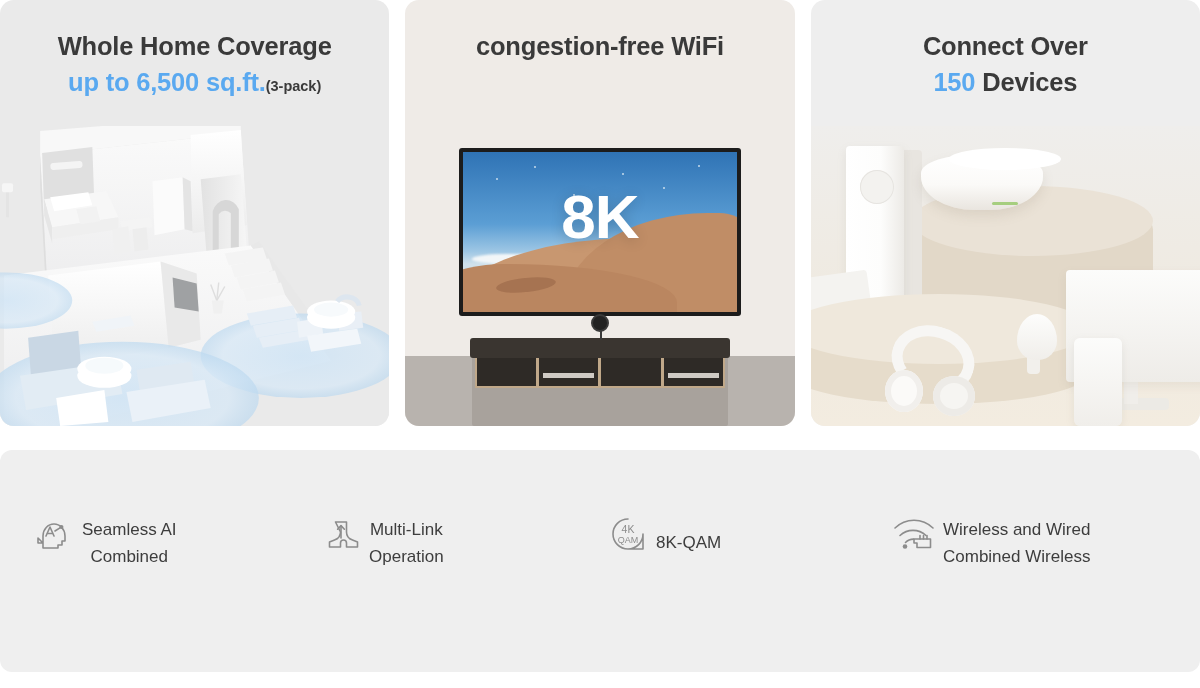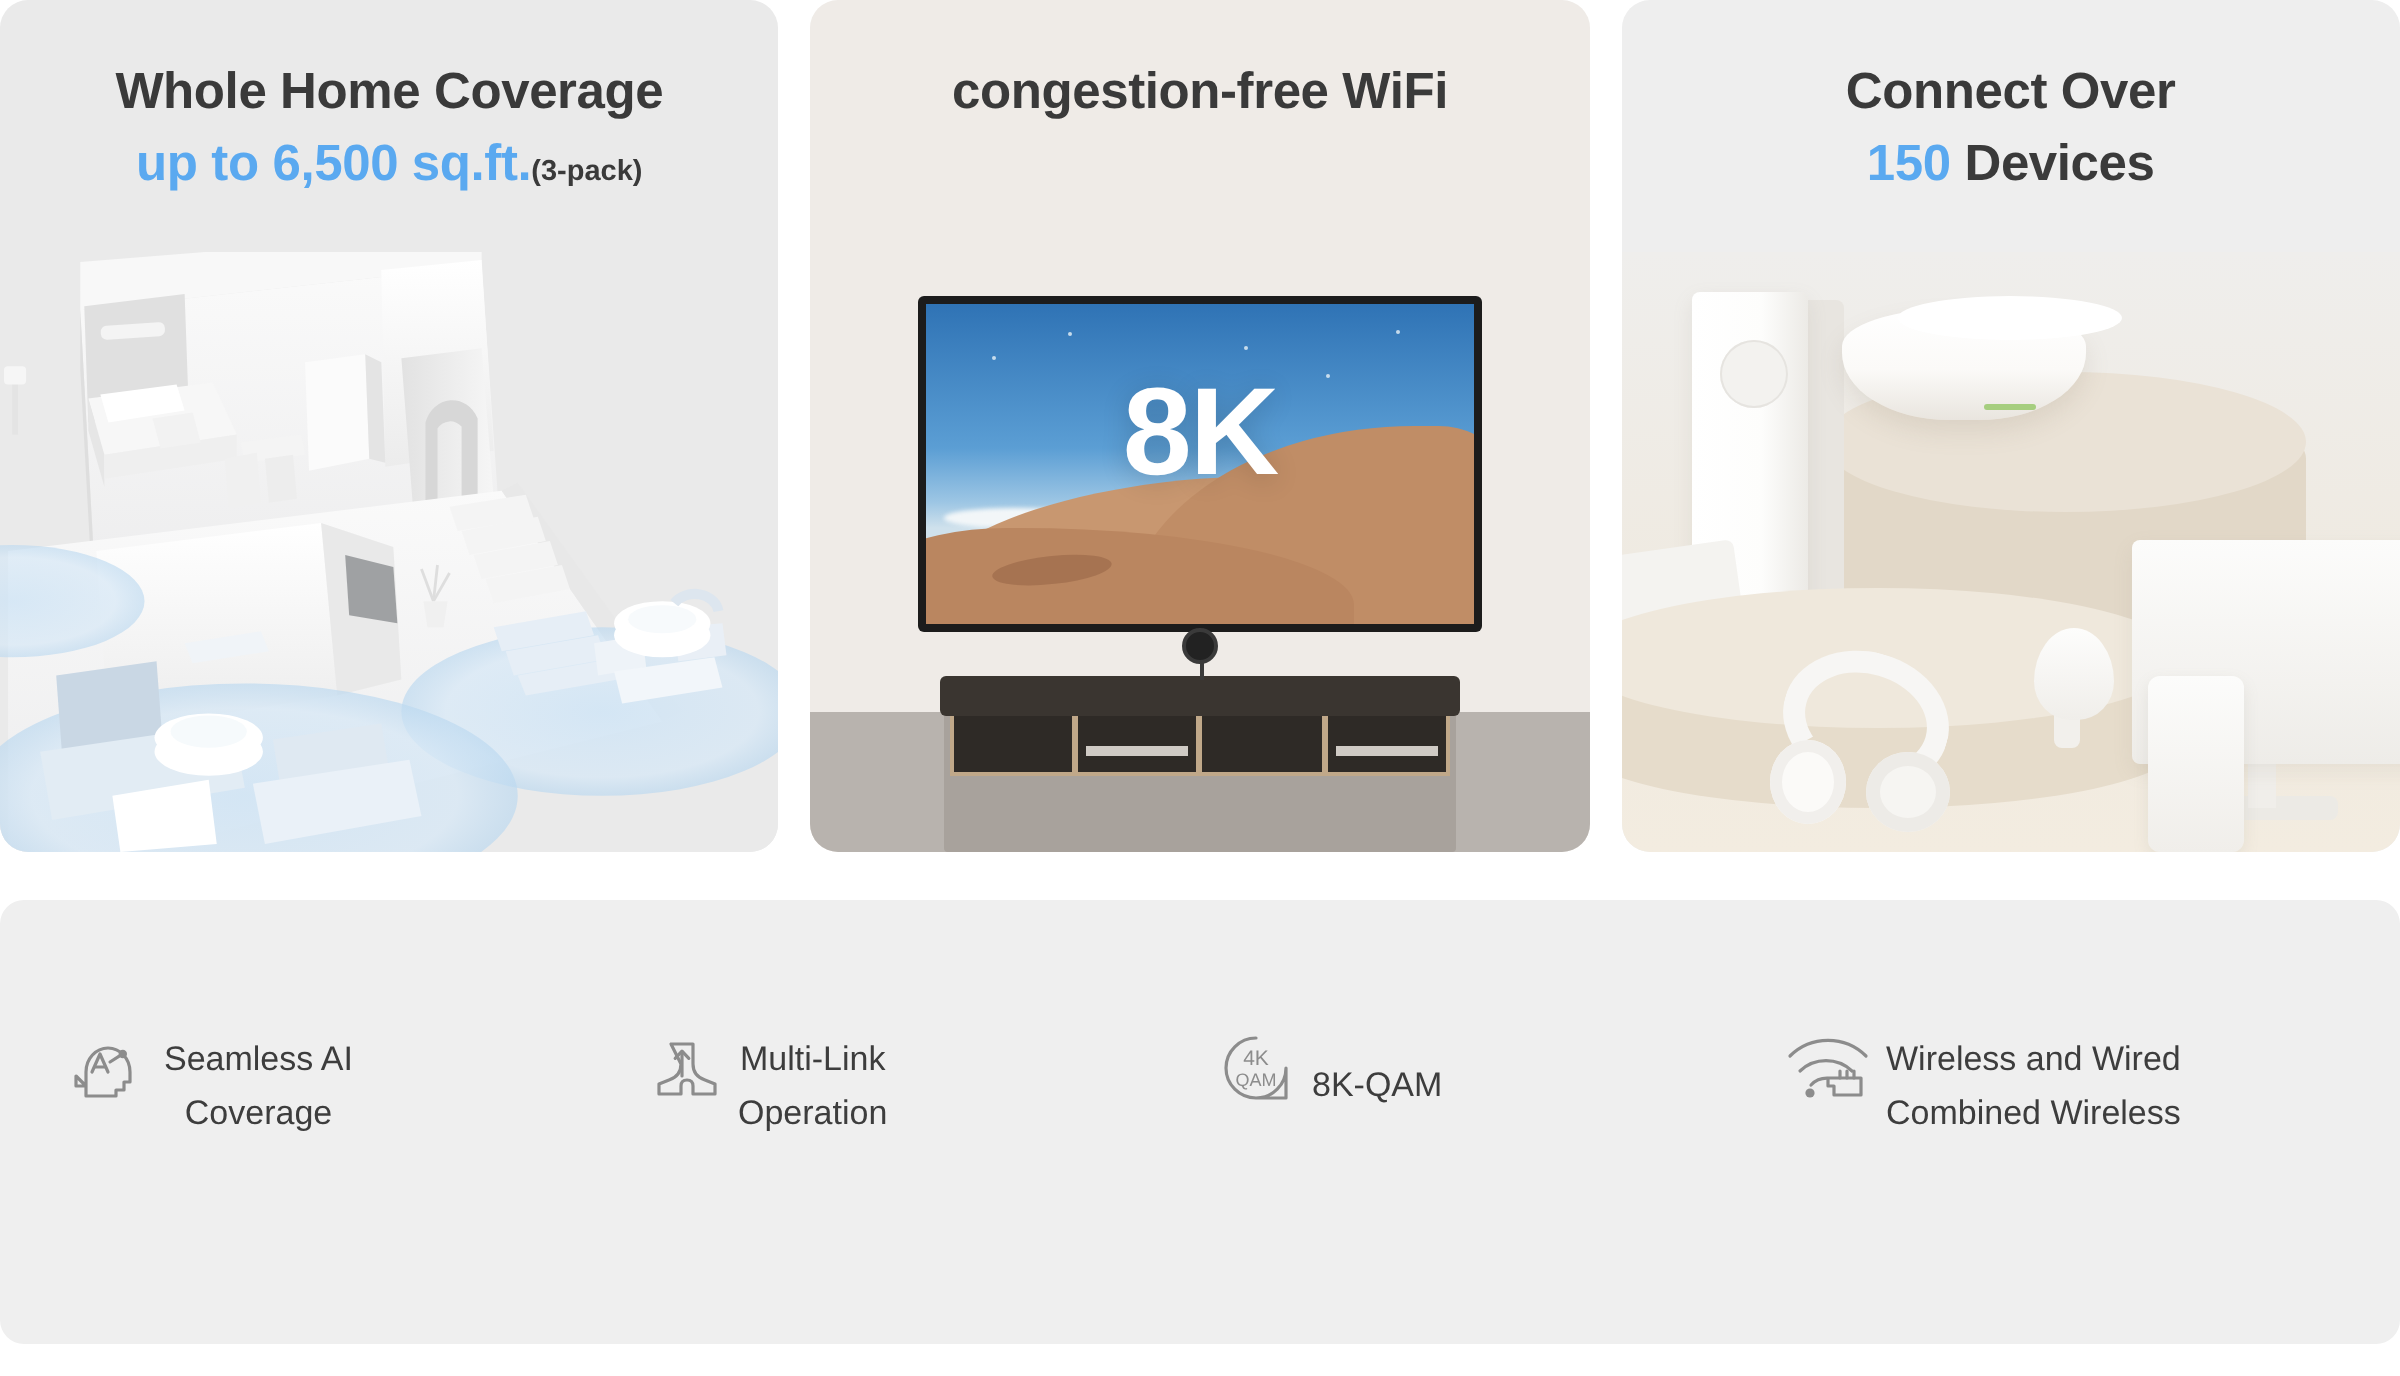--- a/index.html
+++ b/index.html
@@ -485,21 +485,21 @@
         <svg width="44" height="44" viewBox="0 0 44 44" aria-hidden="true">
           <path class="ic" d="M11 31 L11 24 a11 12 0 0 1 11 -12 a11 12 0 0 1 11 12 l0 5 -3 0 0 4 -4 0 0 3 -15 0 0 -5 -5 0 0 -5 z"></path>
           <path class="ic" d="M14 24 l4 -9 4 9"></path>
           <path class="ic" d="M15.6 21.5 l4.8 0"></path>
           <path class="ic" d="M23 19 l5 -3.2"></path>
           <circle class="ic-fill" cx="29.4" cy="15" r="2.1"></circle>
         </svg>
       </div>
       <div class="feature-label">
         <div>Seamless AI</div>
-        <div>Coverage</div>
+        <div>Combined</div>
       </div>
     </div>
 
     <div class="feature">
       <div class="feature-icon">
         <svg width="44" height="44" viewBox="0 0 44 44" aria-hidden="true">
           <path class="ic" d="M16.5 10 L27.5 10 L27.5 20 q0 6 6 8 l5 2 0 5 -11 0 0 -4 q0 -3 -3 -3 -3 0 -3 3 l0 4 -11 0 0 -5 5 -2 q6 -2 6 -8 z"></path>
           <path class="ic" d="M22 26 L22 14"></path>
           <path class="ic" d="M18.6 17.2 L22 13.6 L25.4 17.2"></path>
         </svg>

